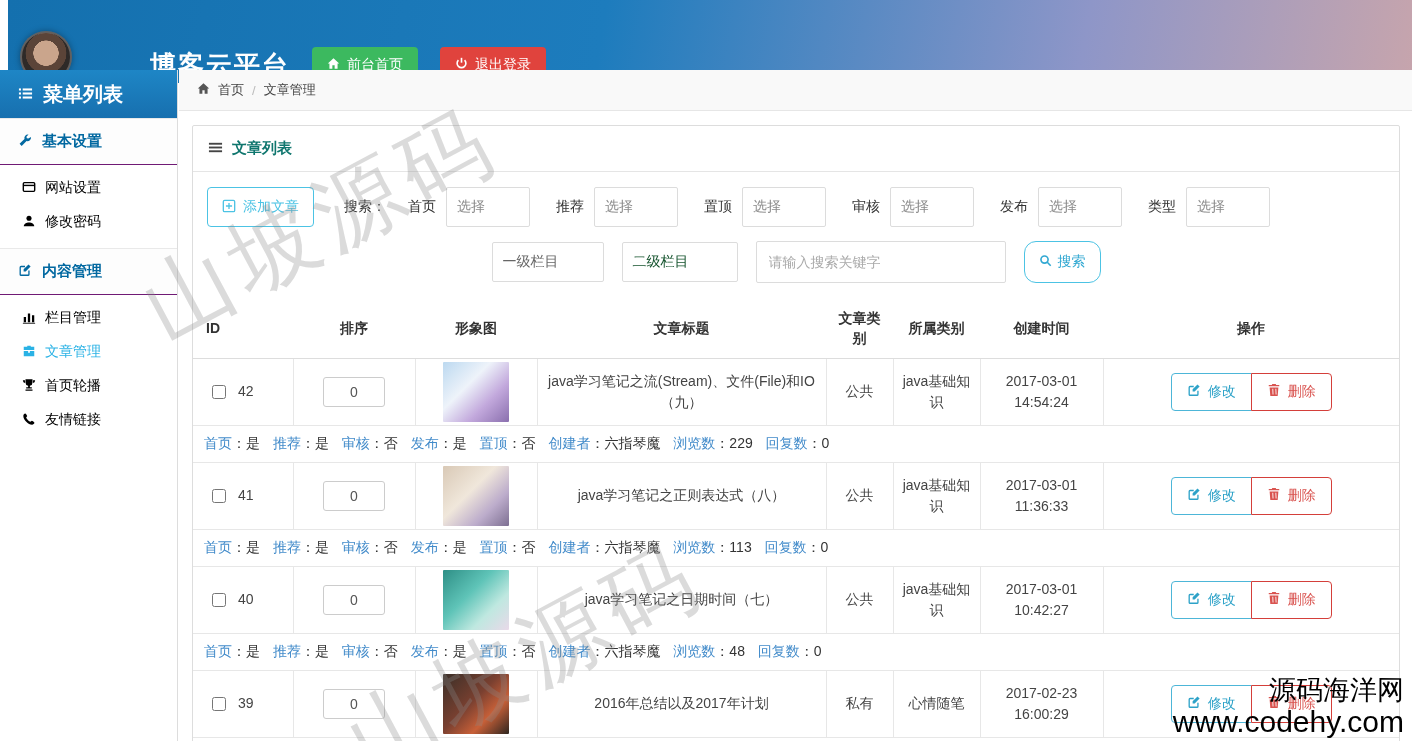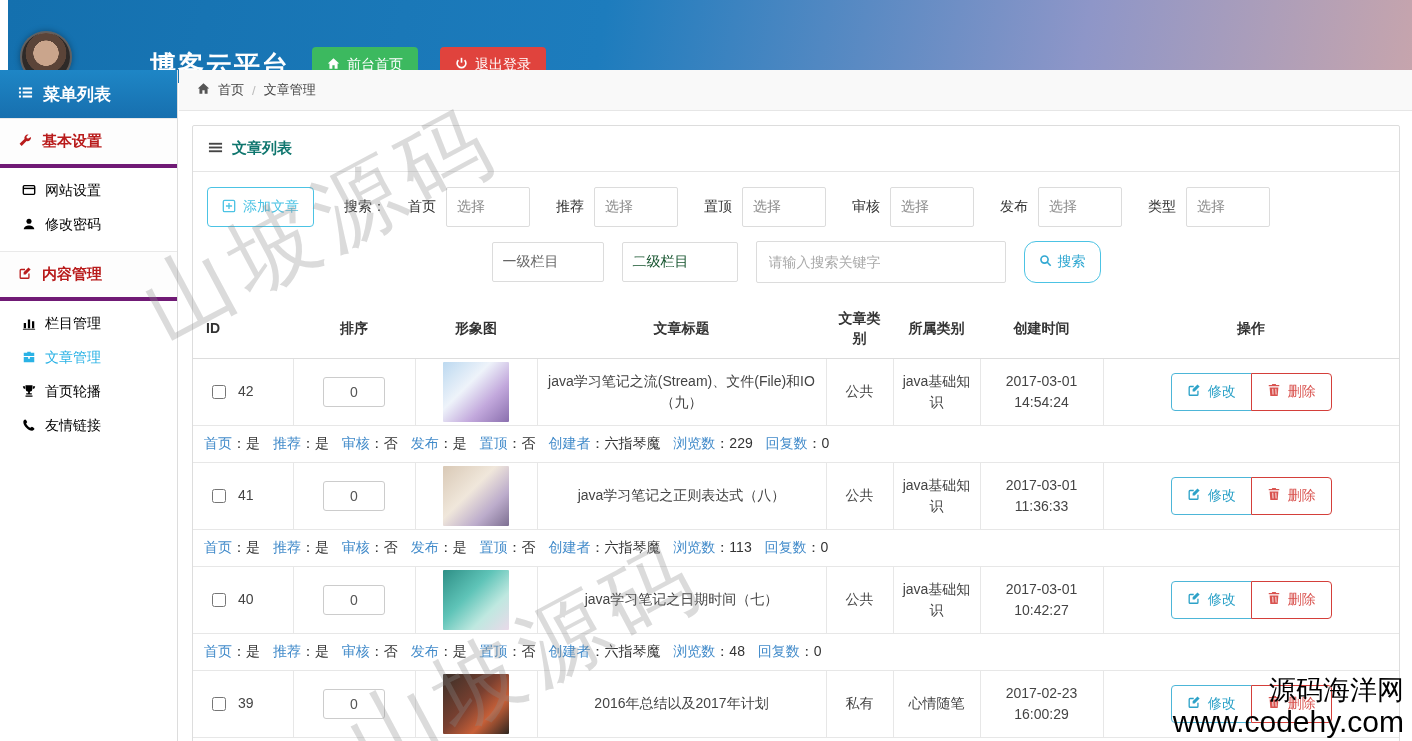--- a/index.html
+++ b/index.html
@@ -18,24 +18,24 @@
   .top-btn { display:inline-flex; align-items:center; gap:7px; color:#fff; font-size:14px;
     border:none; border-radius:4px; padding:9px 15px; margin-left:22px; cursor:pointer; }
   .btn-green { background:#3cb95f; }
   .btn-red   { background:#e0433d; }
   .top-btn svg { width:13px; height:13px; }
 
   
   .sidebar { position:absolute; left:0; top:70px; bottom:0; width:178px; background:#fff;
     border-right:1px solid #ddd; }
   .menu-head { height:49px; background:linear-gradient(180deg,#1e86c6,#176fae); color:#fff;
-    font-size:17px; font-weight:bold; display:flex; align-items:center; gap:10px; padding:0 18px; }
+    font-size:20px; font-weight:bold; display:flex; align-items:center; gap:10px; padding:0 18px; }
   .menu-head svg { width:15px; height:15px; }
-  .side-section { font-size:15px; font-weight:bold; color:#b91c1c; padding:13px 18px;
-    border-bottom:4px solid #701a75; border-top:1px solid #e9e9e9; margin-top:-1px;
+  .side-section { font-size:15px; font-weight:bold; color:#0369a1; padding:13px 18px;
+    border-bottom:1px solid #701a75; border-top:1px solid #e9e9e9; margin-top:-1px;
     display:flex; align-items:center; gap:10px; background:#fdfdfd; }
   .side-section:first-of-type { border-top:none; }
   .side-items { padding:6px 0 10px; }
   .side-item { display:flex; align-items:center; gap:9px; padding:8px 18px 8px 22px;
     font-size:14px; color:#000000; cursor:pointer; }
   .side-item svg, .side-section svg { width:14px; height:14px; flex:0 0 auto; }
   .side-item.active { color:#2ab2e5; }
 
   
   .main { position:absolute; left:179px; top:70px; right:0; bottom:0; background:#fff; }

